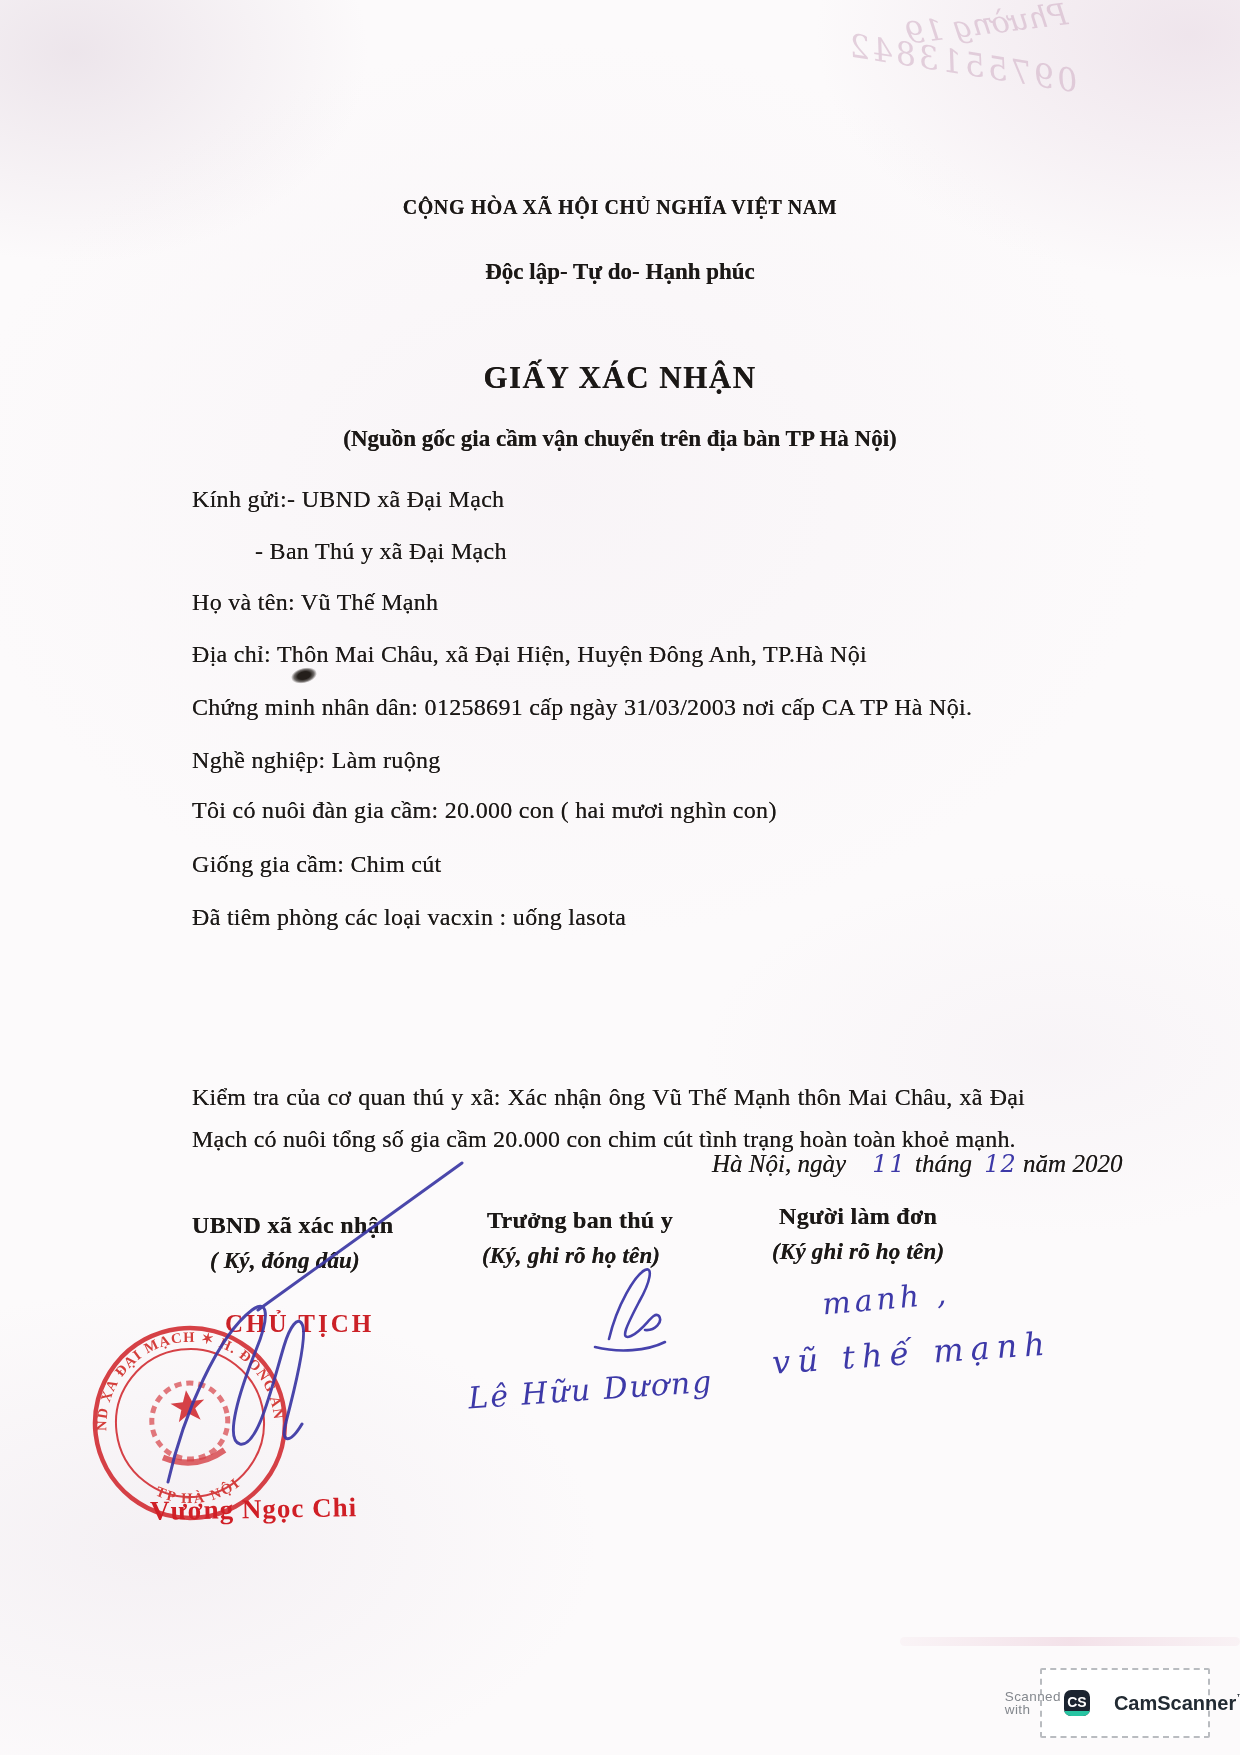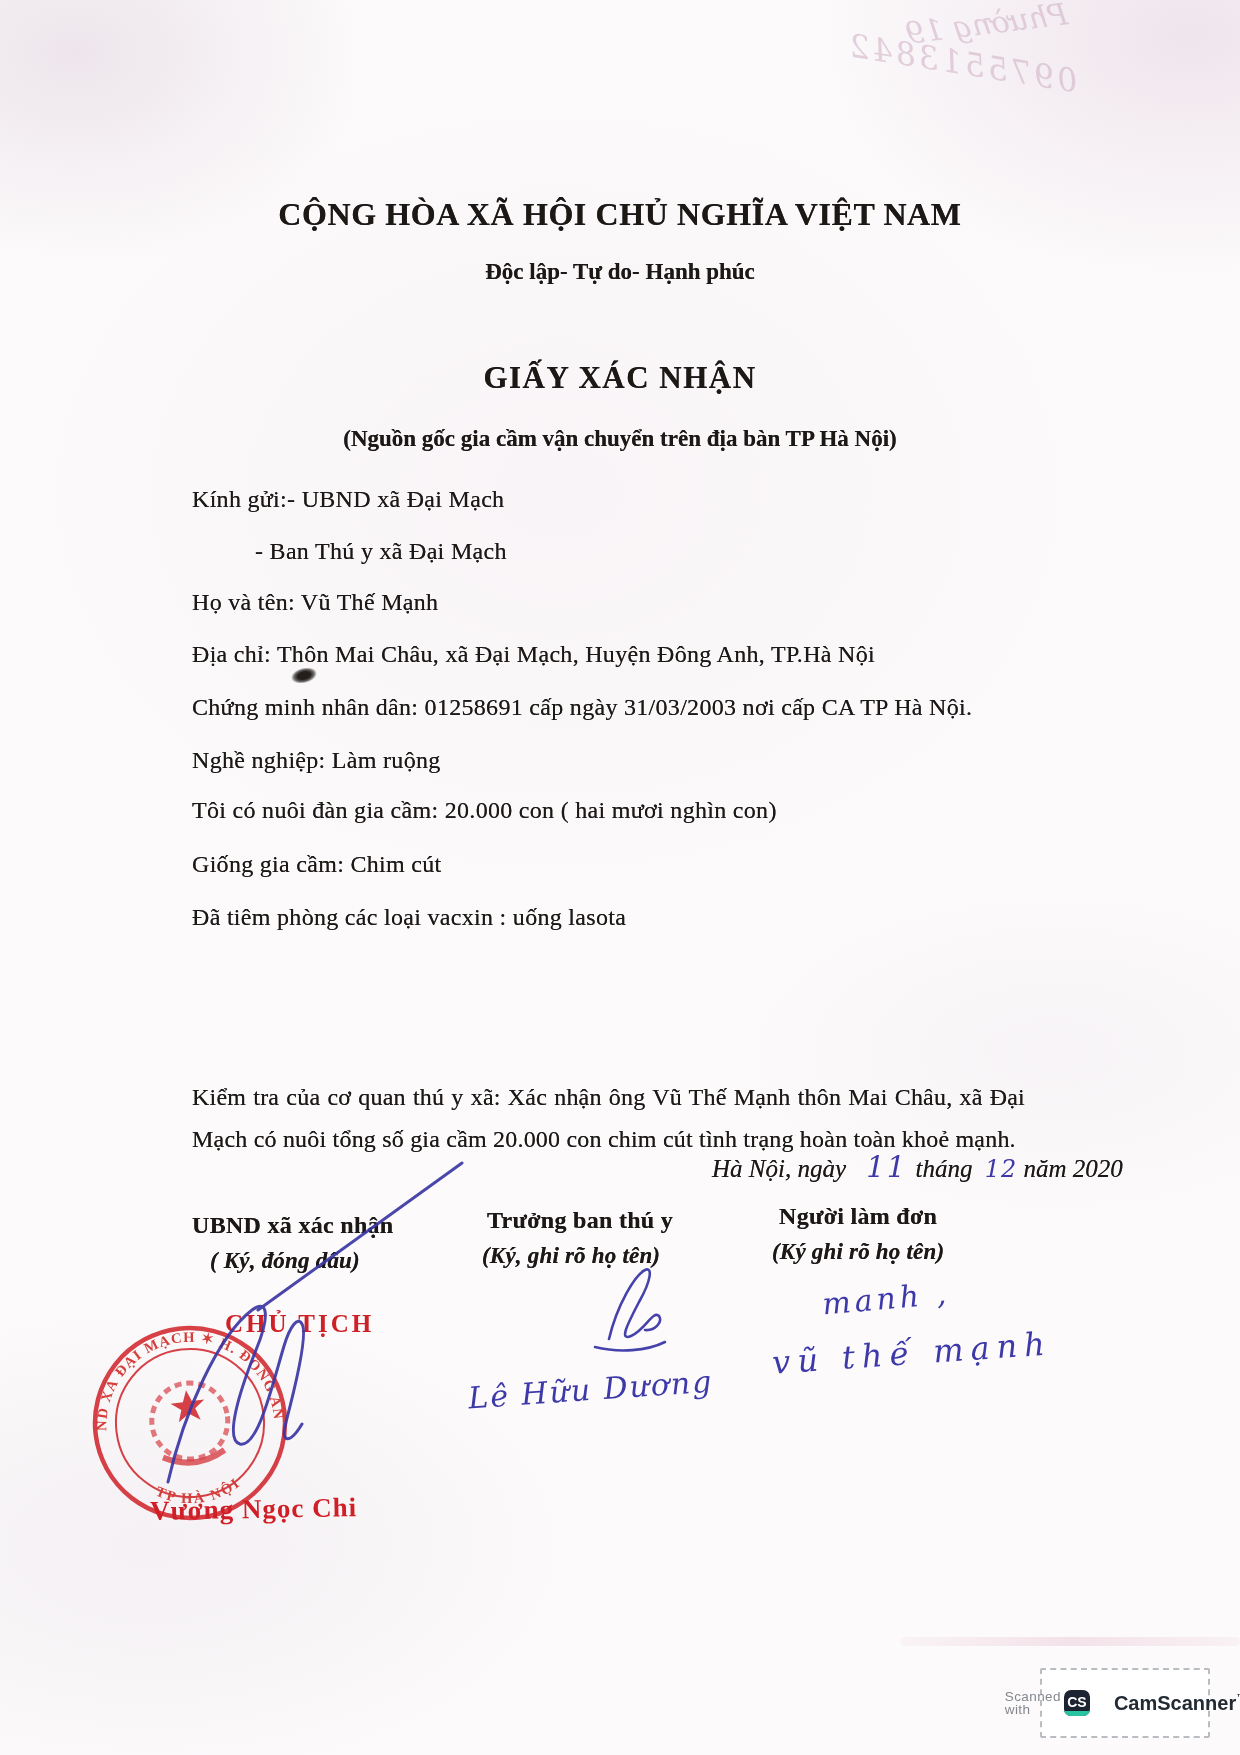--- a/index.html
+++ b/index.html
@@ -60,44 +60,44 @@
   .cs-tm{font-size:9px;color:#222b33;vertical-align:top;line-height:1;}
 </style>
 </head>
 <body>
 
 <div class="page">
 
   <div class="abs bleed" style="left:905px;top:6px;font-size:30px;transform:scaleX(-1) rotate(7deg);">Phường 19</div>
   <div class="abs bleed" style="left:845px;top:44px;font-size:32px;letter-spacing:3px;transform:scaleX(-1) rotate(-9deg);">0975513842</div>
 
-  <div class="abs centered bold print nowrap" style="top:196px;font-size:32px;letter-spacing:.6px;">CỘNG HÒA XÃ HỘI CHỦ NGHĨA VIỆT NAM</div>
+  <div class="abs centered bold print nowrap" style="top:196px;font-size:20px;letter-spacing:.6px;">CỘNG HÒA XÃ HỘI CHỦ NGHĨA VIỆT NAM</div>
   <div class="abs centered bold print nowrap" style="top:259px;font-size:23px;">Độc lập- Tự do- Hạnh phúc</div>
 
   <div class="abs centered bold print nowrap" style="top:360px;font-size:31px;letter-spacing:1.5px;">GIẤY XÁC NHẬN</div>
   <div class="abs centered bold print nowrap" style="top:426px;font-size:23px;">(Nguồn gốc gia cầm vận chuyển trên địa bàn TP Hà Nội)</div>
 
   <div class="abs body-line print nowrap" style="left:192px;top:486px;">Kính gửi:- UBND xã Đại Mạch</div>
   <div class="abs body-line print nowrap" style="left:255px;top:538px;">- Ban Thú y xã Đại Mạch</div>
   <div class="abs body-line print nowrap" style="left:192px;top:589px;">Họ và tên: Vũ Thế Mạnh</div>
-  <div class="abs body-line print nowrap" style="left:192px;top:641px;">Địa chỉ: Thôn Mai Châu, xã Đại Mạch, Huyện Đông Anh, TP.Hà Nội</div>
+  <div class="abs body-line print nowrap" style="left:192px;top:641px;">Địa chỉ: Thôn Mai Châu, xã Đại Hiện, Huyện Đông Anh, TP.Hà Nội</div>
   <div class="abs body-line print nowrap" style="left:192px;top:694px;">Chứng minh nhân dân: 01258691 cấp ngày 31/03/2003 nơi cấp CA TP Hà Nội.</div>
   <div class="abs body-line print nowrap" style="left:192px;top:747px;">Nghề nghiệp: Làm ruộng</div>
   <div class="abs body-line print nowrap" style="left:192px;top:797px;">Tôi có nuôi đàn gia cầm: 20.000 con ( hai mươi nghìn con)</div>
   <div class="abs body-line print nowrap" style="left:192px;top:851px;">Giống gia cầm: Chim cút</div>
   <div class="abs body-line print nowrap" style="left:192px;top:904px;">Đã tiêm phòng các loại vacxin : uống lasota</div>
 
   <div class="abs" style="left:291px;top:668px;width:26px;height:15px;transform:rotate(-14deg);
               background:radial-gradient(ellipse at center,#241f1b 35%,rgba(36,31,27,.65) 55%,transparent 72%);"></div>
 
   <div class="abs para print" style="left:192px;top:1076px;">Kiểm tra của cơ quan thú y xã: Xác nhận ông Vũ Thế Mạnh thôn Mai Châu, xã Đại Mạch có nuôi tổng số gia cầm 20.000 con chim cút tình trạng hoàn toàn khoẻ mạnh.</div>
 
   <div class="abs nowrap" style="left:712px;top:1150px;font-size:25px;">
     <span class="italic print">Hà Nội, ngày</span>
-    <span class="hand" style="font-size:29px;margin:0 2px 0 14px;letter-spacing:2px;">11</span>
+    <span class="hand" style="font-size:24px;margin:0 2px 0 20px;letter-spacing:2px;">11</span>
     <span class="italic print">tháng</span>
     <span class="hand" style="font-size:24px;margin:0 0 0 6px;letter-spacing:1px;">12</span>
     <span class="italic print">năm 2020</span>
   </div>
 
   <div class="abs sig-title print nowrap" style="left:192px;top:1212px;">UBND xã xác nhận</div>
   <div class="abs sig-note print nowrap" style="left:186px;top:1248px;margin-left:24px;">( Ký, đóng dấu)</div>
 
   <div class="abs sig-title print nowrap" style="left:487px;top:1207px;">Trưởng ban thú y</div>
   <div class="abs sig-note print nowrap" style="left:482px;top:1243px;">(Ký, ghi rõ họ tên)</div>

